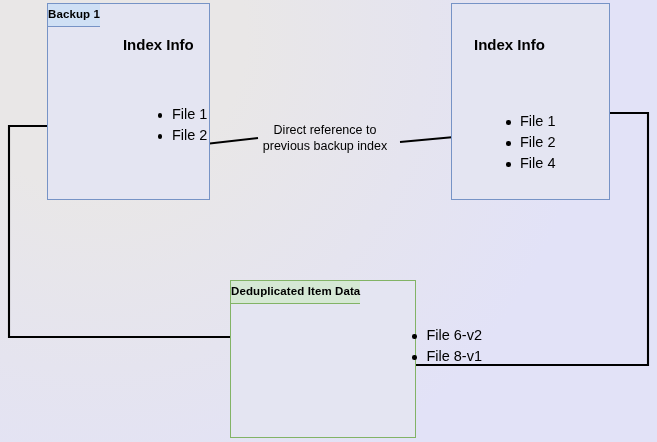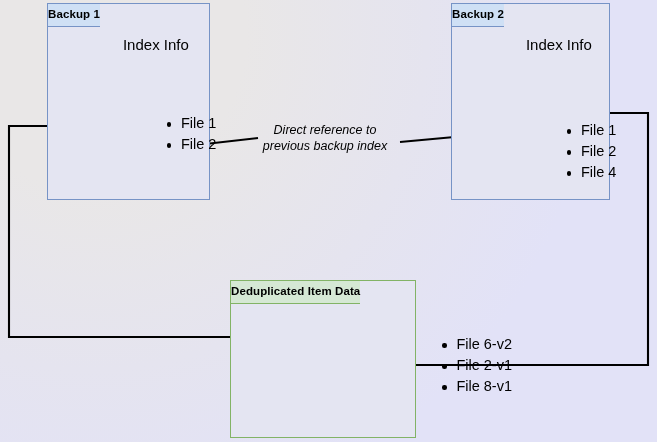--- a/index.html
+++ b/index.html
@@ -37,21 +37,20 @@
     display: flex;
     flex-direction: row;
   }
   .box.blue {
     border: 1.6px solid #7693c6;
     background: #e4e5f2;
   }
   .box.green {
     border: 1.8px solid #82b366;
     background: #e4e5f2;
-    gap: 21px;
   }
   .box-header {
     box-sizing: border-box;
     height: 23px;
     line-height: 21px;
     text-align: center;
     font-size: 11.5px;
     font-weight: bold;
     color: #000;
     letter-spacing: 0.1px;
@@ -67,25 +66,26 @@
   .box-body {
     position: relative;
     flex: 1;
   }
 
   .index-label {
     position: absolute;
     font-size: 15px;
     color: #000;
     white-space: nowrap;
+    font-weight: bold;
   }
 
   ul.file-list {
     position: absolute;
-    margin: 17px;
+    margin: 8px;
     padding: 0;
     list-style: none;
   }
   ul.file-list li {
     position: relative;
     font-size: 14.5px;
     line-height: 21px;
     color: #000;
     padding-left: 16px;
     white-space: nowrap;
@@ -139,38 +139,36 @@
     <div class="box-body">
       <div class="index-label" style="left:23px; top:32px;">Index Info</div>
       <ul class="file-list" style="left:48px; top:92px;">
         <li>File 1</li>
         <li>File 2</li>
       </ul>
     </div>
   </div>
 
   <div class="box blue" style="left:451px; top:3px; width:159px; height:197px;">
-    <div class="box-header">Backup 2</div>
     <div class="box-body">
       <div class="index-label" style="left:22px; top:32px;">Index Info</div>
       <ul class="file-list" style="left:44px; top:99px;">
         <li>File 1</li>
         <li>File 2</li>
         <li>File 4</li>
       </ul>
     </div>
   </div>
 
   <div class="box green" style="left:230px; top:280px; width:186px; height:158px;">
     <div class="box-header">Deduplicated Item Data</div>
     <div class="box-body">
       <ul class="file-list" style="left:42px; top:36px;">
         <li>File 6-v2</li>
-        <li>File 2-v1</li>
         <li>File 8-v1</li>
       </ul>
     </div>
   </div>
 
-  <div class="center-note" style="left:248px; top:122px; width:154px;font-style:italic;">Direct reference to
+  <div class="center-note" style="left:248px; top:122px; width:154px;">Direct reference to
 previous backup index</div>
 
 </div>
 
 </body></html>

